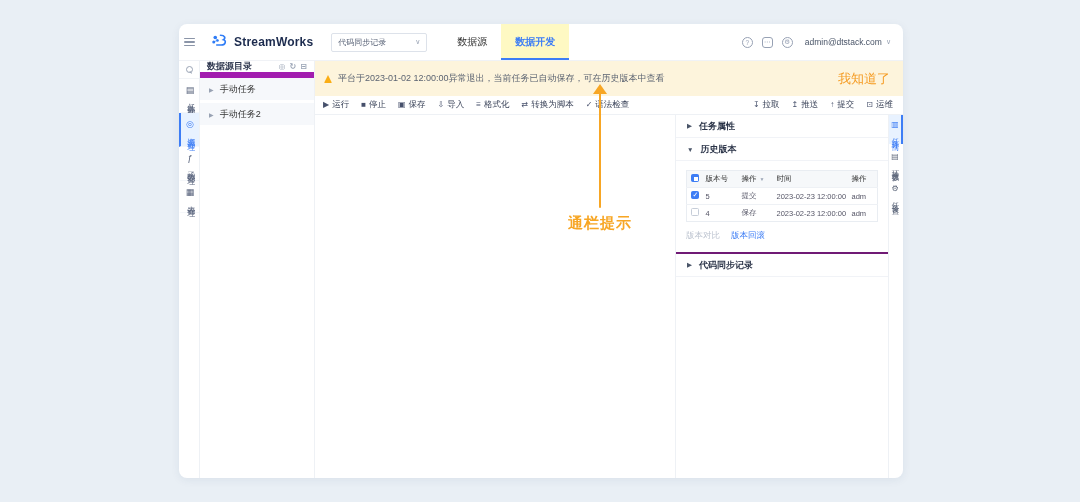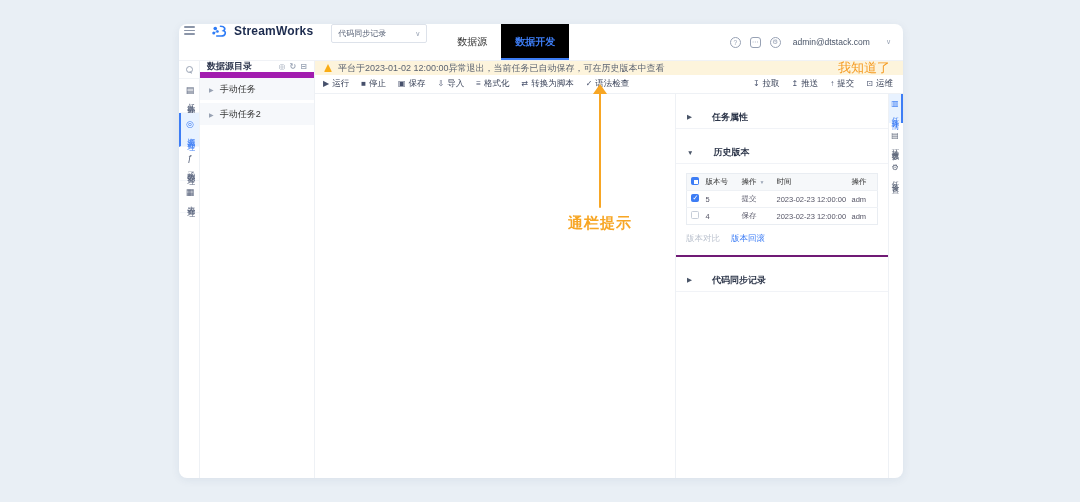--- a/index.html
+++ b/index.html
@@ -10,43 +10,43 @@
     position:relative; overflow:hidden;
     color:#333;
   }
   .window{
     position:absolute; left:179px; top:24px; width:724px; height:454px;
     background:#fff; border-radius:8px; overflow:hidden;
     box-shadow:0 2px 10px rgba(30,60,100,.07);
     display:flex; flex-direction:column;
   }
   
-  .hdr{ height:37px; flex:0 0 auto; display:flex; border-bottom:1px solid #f0f2f6; padding-right:12px; }
+  .hdr{ height:37px; flex:0 0 auto; display:flex; align-items:center; border-bottom:1px solid #f0f2f6; padding-right:12px; }
   .hamb-col{ width:21px; display:flex; justify-content:center; cursor:pointer; }
   .hamb{ width:11px; }
   .hamb i{ display:block; height:1.4px; background:#8b95a8; margin:2.2px 0; border-radius:1px; }
   .logo{ margin-left:10px; flex:0 0 auto; }
   .brand{ font-size:12px; font-weight:700; color:#1c2b4e; margin-left:6px; letter-spacing:.2px; }
   .proj-select{
     margin-left:18px; width:96px; height:19px; border:1px solid #dde2ea; border-radius:2px;
     display:flex; align-items:center; padding:0 6px; font-size:8px; color:#5a6478; cursor:pointer;
   }
   .proj-select .val{ flex:1; overflow:hidden; white-space:nowrap; }
   .chev{ font-size:7px; color:#9aa4b5; }
   .nav{ display:flex; height:100%; margin-left:16px; }
   .nav-item{ height:100%; display:flex; align-items:center; padding:0 14px; font-size:10px; color:#333; cursor:pointer; }
-  .nav-item.active{ background:#000000; color:#3d7df5; box-shadow:inset 0 -2px 0 #3d7df5; font-weight:700; }
+  .nav-item.active{ background:#fef9c3; color:#3d7df5; box-shadow:inset 0 -2px 0 #3d7df5; font-weight:700; }
   .hdr-right{ margin-left:auto; display:flex; align-items:center; gap:9px; }
   .circ-icon{
     width:11px; height:11px; border:1px solid #97a1b4; border-radius:50%;
     display:flex; align-items:center; justify-content:center;
     font-size:6.5px; color:#97a1b4; cursor:pointer;
   }
   .circ-icon.sq{ border-radius:3px; }
-  .user{ display:flex; align-items:center; gap:16px; font-size:8.5px; color:#4a5568; cursor:pointer; margin-left:3px; }
+  .user{ display:flex; align-items:center; gap:4px; font-size:8.5px; color:#4a5568; cursor:pointer; margin-left:3px; }
   
   .bdy{ flex:1; display:flex; min-height:0; }
   
   .rail-l{ width:21px; flex:0 0 auto; border-right:1px solid #eef1f5; display:flex; flex-direction:column; align-items:stretch; }
   .search-cell{ height:18px; display:flex; align-items:center; justify-content:center; border-bottom:1px solid #f2f4f7; cursor:pointer; }
   .mag{ position:relative; width:7px; height:7px; }
   .mag::before{ content:""; position:absolute; left:0; top:0; width:5px; height:5px; border:1px solid #9aa4b5; border-radius:50%; }
   .mag::after{ content:""; position:absolute; left:4.6px; top:4.6px; width:3px; height:1px; background:#9aa4b5; transform:rotate(45deg); transform-origin:0 0; }
   .rail-item{
     display:flex; flex-direction:column; align-items:center; gap:2px;
@@ -60,34 +60,34 @@
   .catalog{ width:115px; flex:0 0 auto; border-right:1px solid #eef1f5; display:flex; flex-direction:column; }
   .cat-h{ height:17px; display:flex; align-items:center; padding:0 7px; border-bottom:6px solid #a21caf;font-weight:bold; }
   .cat-title{ font-size:9px; color:#2f3850; }
   .cat-icons{ margin-left:auto; display:flex; gap:4px; }
   .cat-icons span{ font-size:8px; color:#9aa4b5; line-height:1; cursor:pointer; }
   .tree{ flex:1; }
   .tree-item{ height:22px; margin-bottom:3px; background:#f6f8fb; display:flex; align-items:center; padding:0 9px; font-size:9px; color:#333; cursor:pointer; }
   .tree-item .caret{ font-size:6px; color:#98a2b3; margin-right:6px; }
   
   .main{ flex:1; display:flex; flex-direction:column; min-width:0; }
-  .banner{ height:14px; flex:0 0 auto; background:#fdf4dc; display:flex; align-items:center; gap:6px; padding:0 13px 0 9px; }
+  .banner{ height:35px; flex:0 0 auto; background:#fdf4dc; display:flex; align-items:center; gap:6px; padding:0 13px 0 9px; }
   .warn-tri{ width:0; height:0; border-left:4.5px solid transparent; border-right:4.5px solid transparent; border-bottom:8px solid #faad14; border-radius:1px; }
   .banner-text{ flex:1; font-size:9px; color:#5c6472; white-space:nowrap; overflow:hidden; }
   .banner-dismiss{ font-size:13px; color:#f59b22; cursor:pointer; white-space:nowrap; }
   .tbar{ height:19px; flex:0 0 auto; display:flex; align-items:center; padding:0 10px 0 8px; border-bottom:1px solid #eef1f5; }
   .tb-item{ display:flex; align-items:center; gap:3px; margin-right:12px; font-size:8.5px; color:#394precision159; color:#3a4359; cursor:pointer; white-space:nowrap; }
   .tb-item .g{ font-size:8px; color:#46506b; line-height:1; }
   .tb-right{ margin-left:auto; display:flex; }
   .tb-right .tb-item{ margin-right:0; margin-left:12px; }
   .content{ flex:1; display:flex; min-height:0; }
   .editor{ flex:1; background:#fff; cursor:text; }
   
   .rpanel{ width:213px; flex:0 0 auto; border-left:1px solid #eef1f5; display:flex; flex-direction:column; overflow:hidden; }
-  .sec-h{ height:23px; display:flex; align-items:center; gap:20px; padding:0 11px; border-bottom:1px solid #f1f3f7; cursor:pointer;margin-top:12px; }
+  .sec-h{ height:23px; display:flex; align-items:center; gap:7px; padding:0 11px; border-bottom:1px solid #f1f3f7; cursor:pointer; }
   .sec-h .caret{ font-size:6.5px; color:#4a5568; }
   .sec-title{ font-size:9px; font-weight:700; color:#2b3448; }
   .hist-body{ padding:9px 10px 10px; border-bottom:2px solid #701a75; }
   table.hist{ width:100%; border-collapse:collapse; border:1px solid #e9edf2; table-layout:fixed; }
   table.hist th{ background:#f6f8fa; font-weight:400; font-size:7.5px; color:#333; text-align:left; height:17px; padding:0 4px; white-space:nowrap; overflow:hidden; }
   table.hist td{ font-size:7.5px; color:#556; height:17px; padding:0 4px; border-top:1px solid #eef1f5; white-space:nowrap; overflow:hidden; }
   .cb{ width:8px; height:8px; border:1px solid #c6cdd8; border-radius:1.5px; display:inline-block; position:relative; background:#fff; cursor:pointer; }
   .cb.checked{ background:#3d7df5; border-color:#3d7df5; }
   .cb.checked::after{ content:"✓"; position:absolute; left:0.5px; top:-1.5px; font-size:7px; color:#fff; }
   .cb.indeterminate{ background:#3d7df5; border-color:#3d7df5; }

